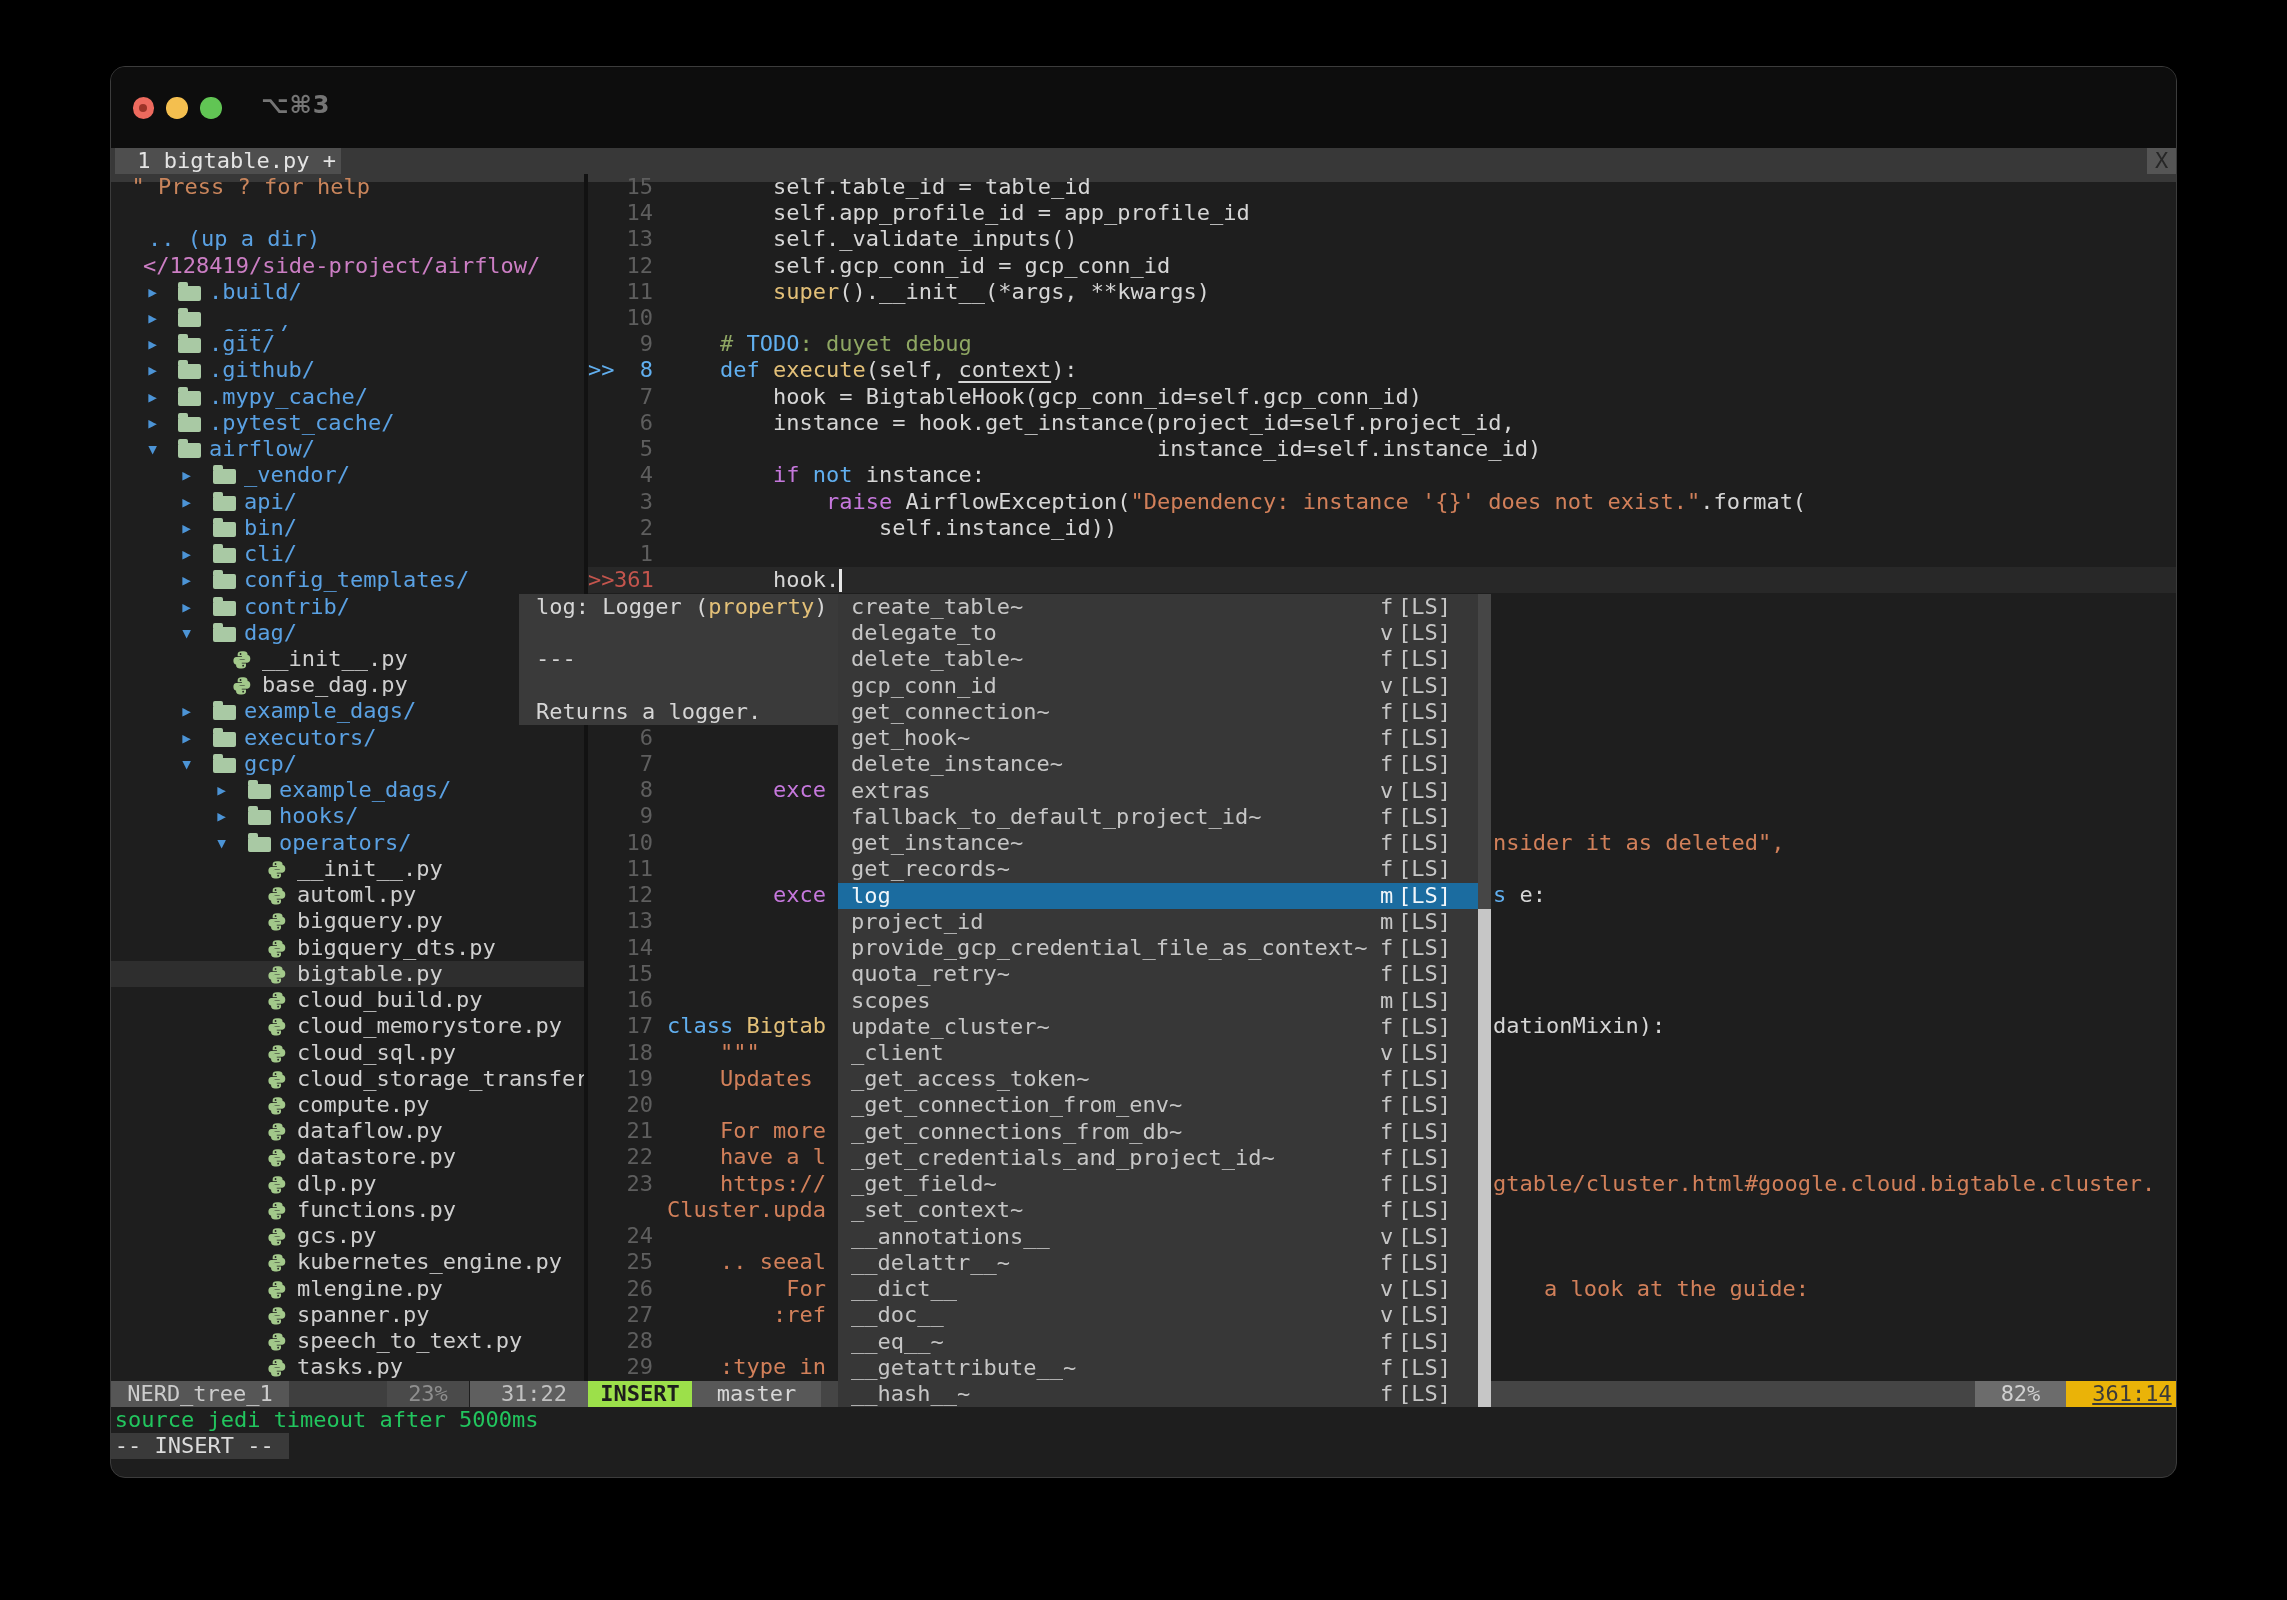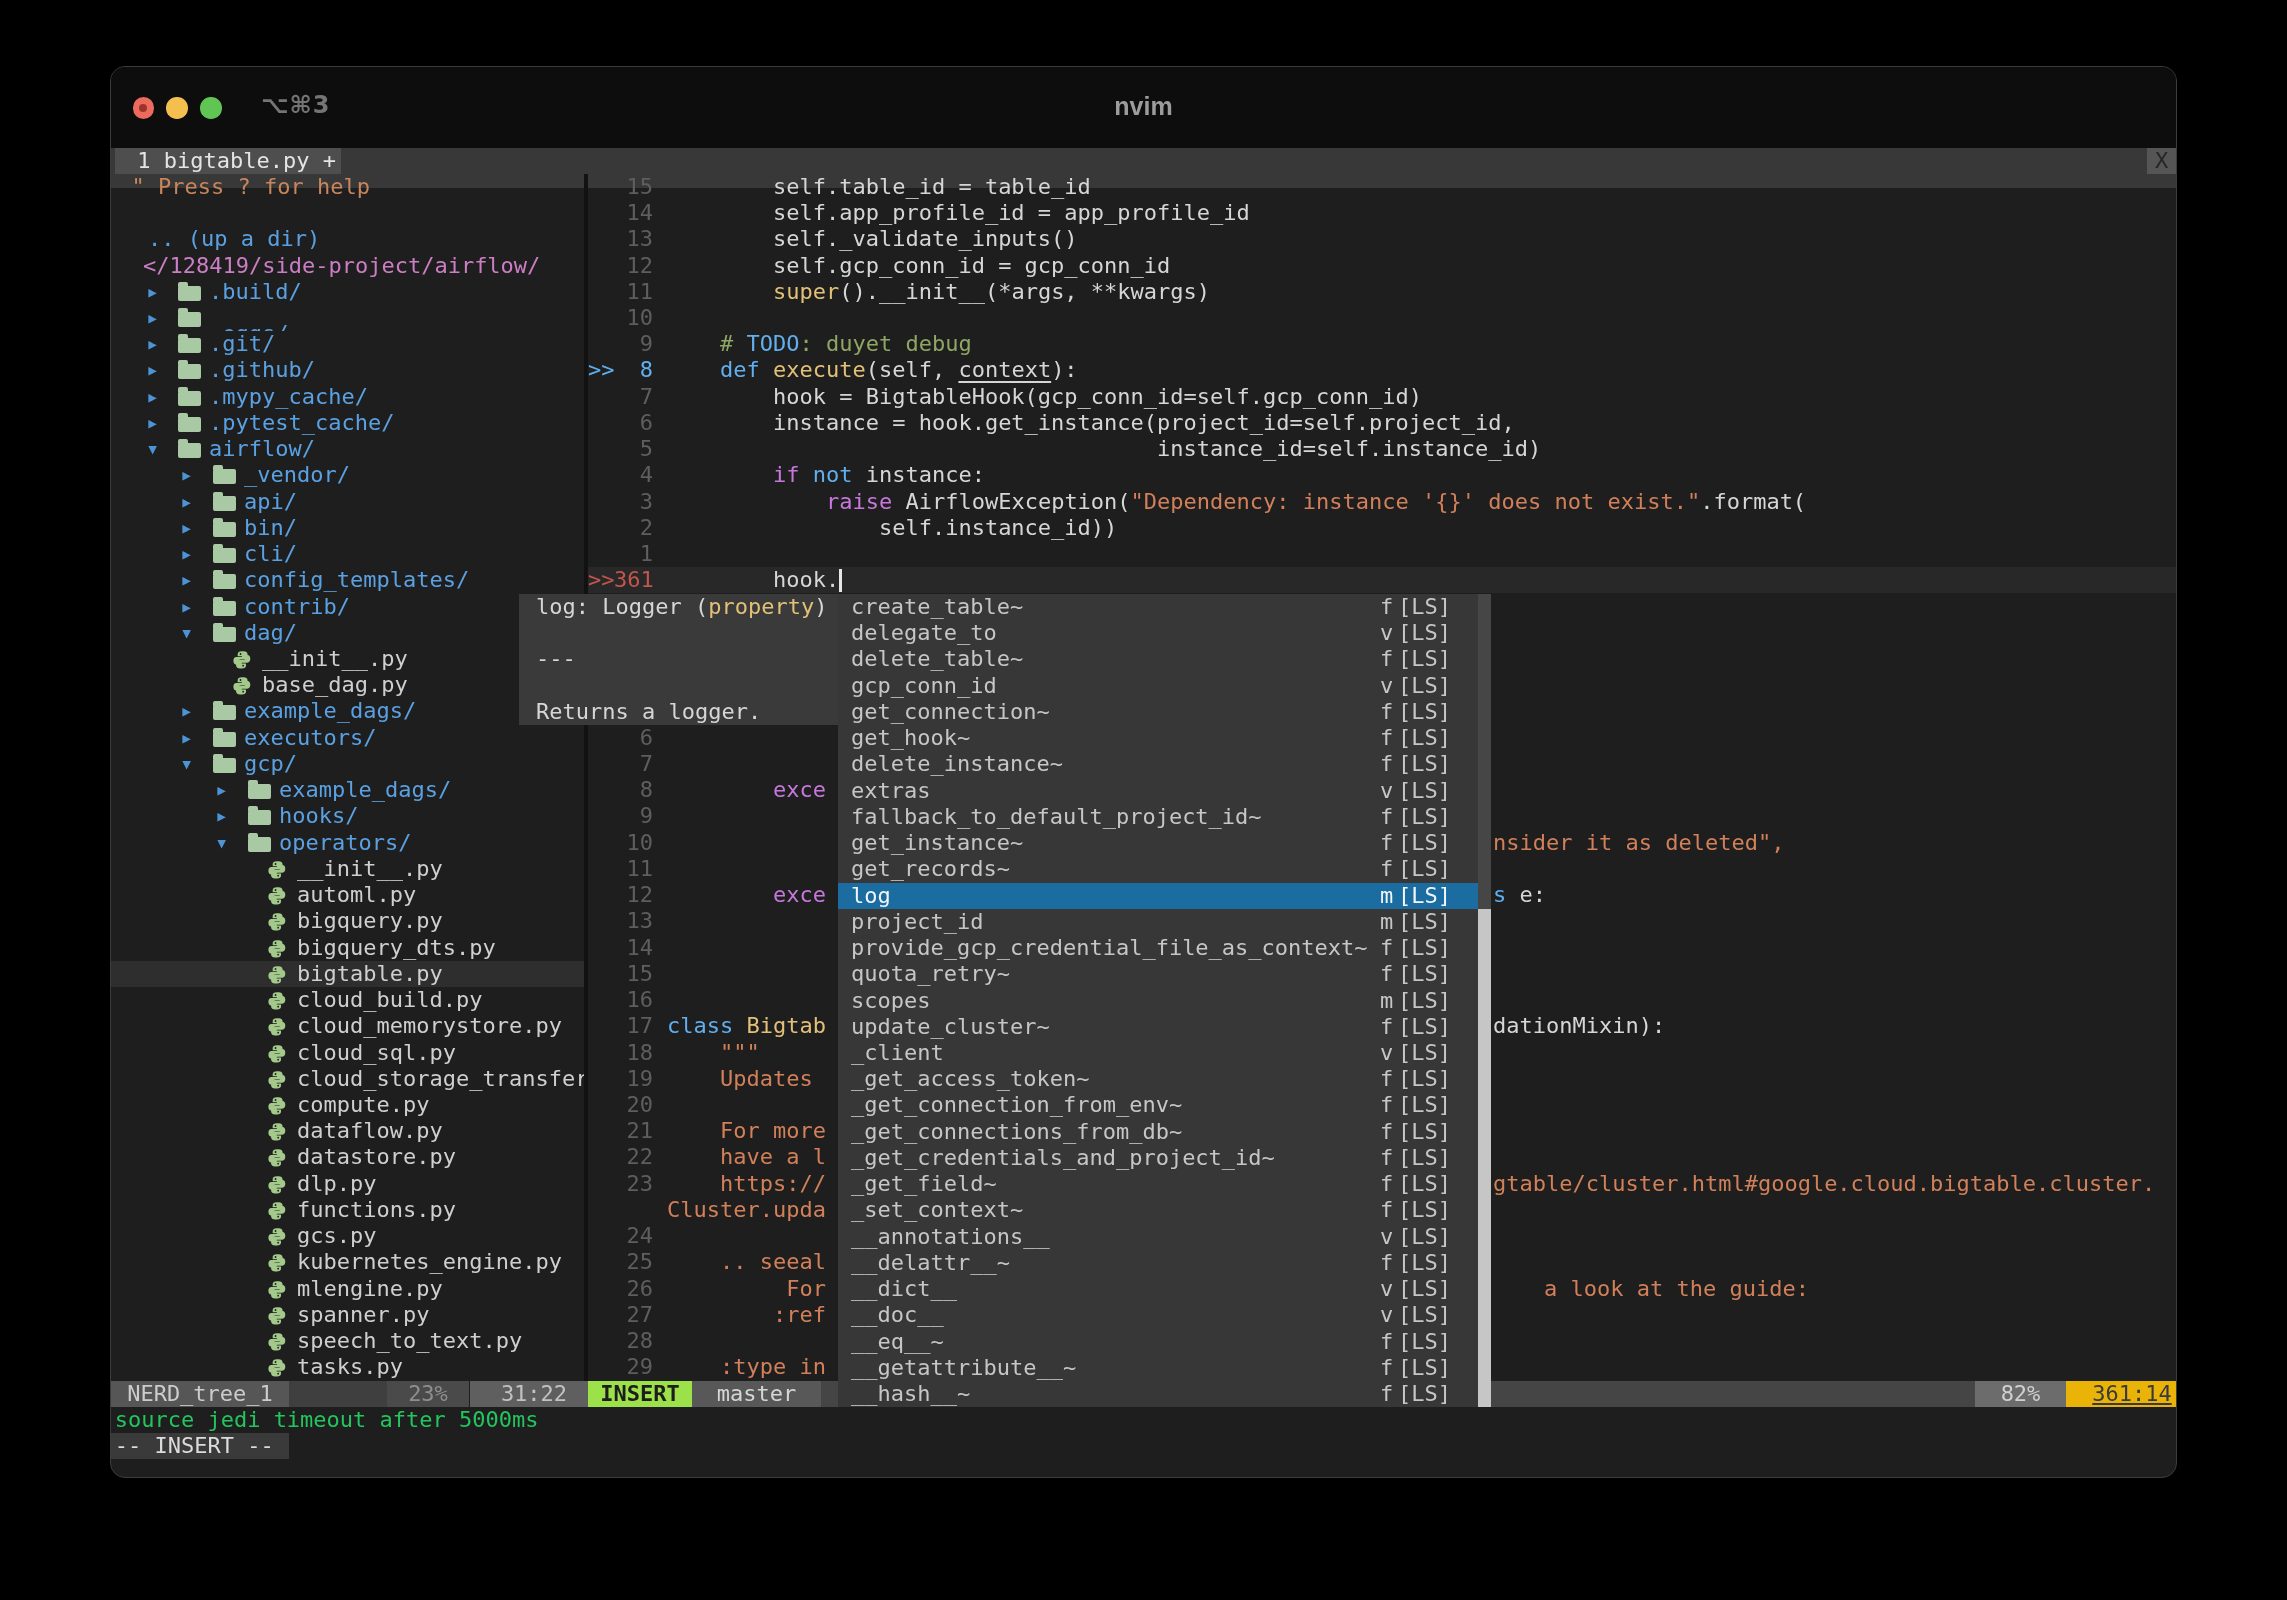--- a/index.html
+++ b/index.html
@@ -12,21 +12,21 @@
   .light{position:absolute;top:30px;width:21.5px;height:21.5px;border-radius:50%;}
   .light.red{left:21.5px;background:#ed6a5e;}
   .light.red::after{content:"";position:absolute;left:6.6px;top:6.6px;width:8.4px;height:8.4px;border-radius:50%;background:#9c3428;}
   .light.yellow{left:55px;background:#f4bf4f;}
   .light.green{left:89px;background:#61c554;}
   .shortcut{position:absolute;left:150px;top:25px;color:#757575;font-family:"DejaVu Sans",sans-serif;
             font-size:24px;font-weight:bold;letter-spacing:0.9px;}
   .wtitle{position:absolute;left:0;top:26px;width:100%;text-align:center;color:#9c9c9c;
           font-family:"Liberation Sans",sans-serif;font-size:25px;font-weight:bold;}
   
-  .tabline{position:absolute;left:0;top:81px;width:100%;height:40px;background:#383838;}
+  .tabline{position:absolute;left:0;top:81px;width:100%;height:34px;background:#383838;}
   .tab{position:absolute;left:3.7px;top:0;width:226px;height:26px;background:#4e4e4e;color:#e4e4e4;
        white-space:pre;padding-left:9.4px;box-sizing:border-box;}
   .tabx{position:absolute;right:0;top:0;width:29px;height:26px;background:#555;color:#262626;text-align:center;}
   
   .vsplit{position:absolute;left:473px;top:107px;width:3.7px;height:1207px;background:#121212;}
   .row{position:absolute;height:26px;white-space:pre;}
   .trow{left:0;width:473px;overflow:hidden;}
   .trow.sel{background:#2e2e2e;}
   .erow{left:477px;width:1588px;}
   .cursorline{position:absolute;left:477px;width:1588px;height:26px;background:#282828;}
@@ -69,21 +69,20 @@
 </head>
 <body>
 
 <div class="stage">
   <div class="term">
     <div class="titlebar">
       <span class="light red"></span>
       <span class="light yellow"></span>
       <span class="light green"></span>
       <span class="shortcut">⌥⌘3</span>
-      <span class="wtitle">nvim</span>
     </div>
     <div class="tabline">
       <span class="tab"> 1 bigtable.py + </span>
       <span class="tabx">X</span>
     </div>
 
     <div id="tree">
         <div class="row trow" style="top: 107px;"><div class="c-help" style="position: absolute; left: 20.6px;">" Press ? for help</div></div>
         <div class="row trow" style="top: 133px;"></div>
         <div class="row trow" style="top: 159px;"><div class="c-updir" style="position: absolute; left: 37px;">.. (up a dir)</div></div>

